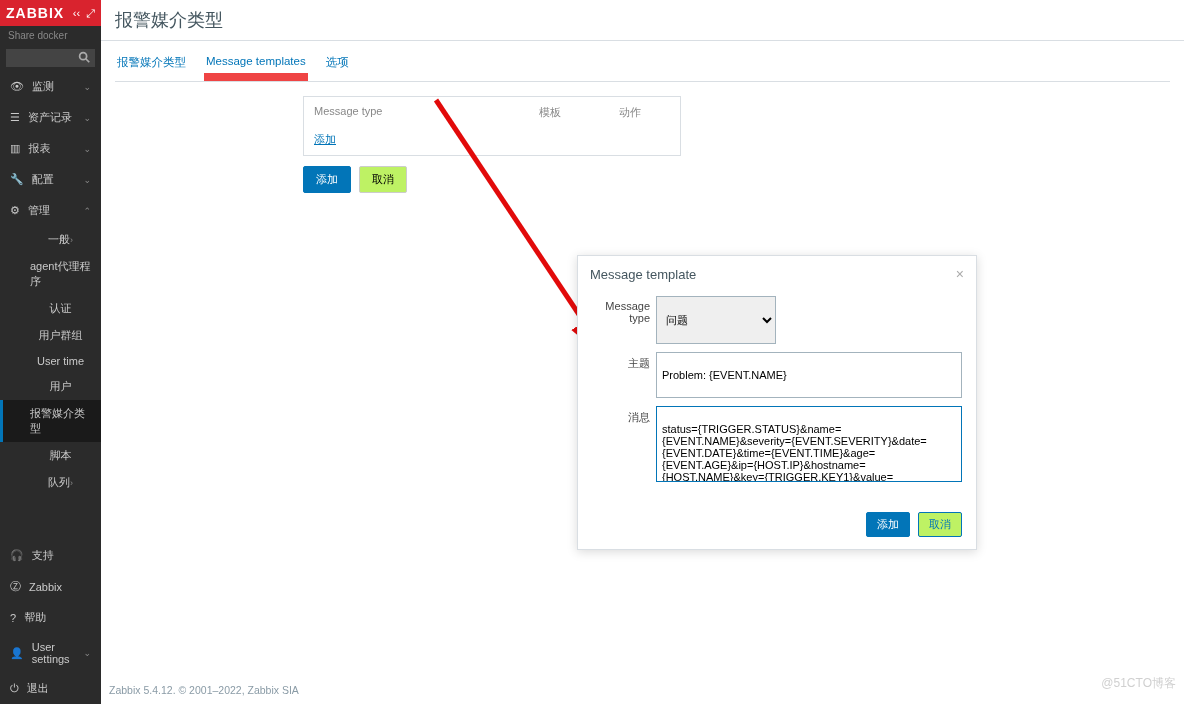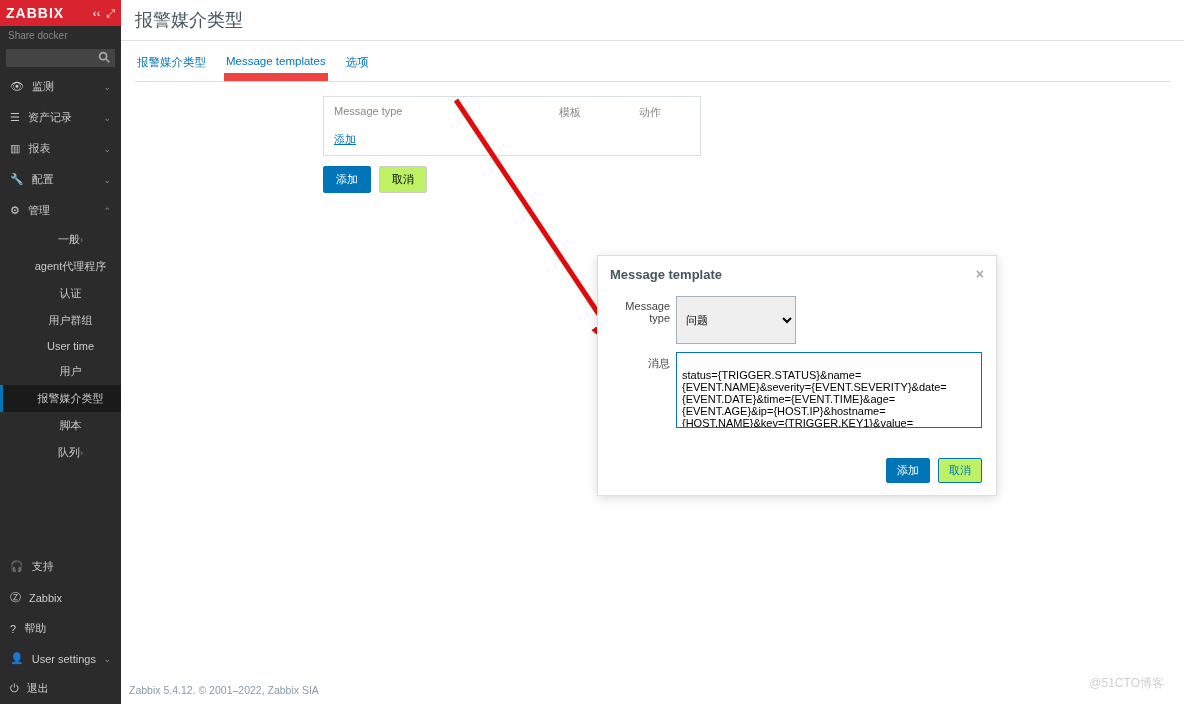--- a/index.html
+++ b/index.html
@@ -1,17 +1,17 @@
 <!DOCTYPE html>
 <html><head>
 <meta charset="utf-8">
 <style>
 *{margin:0;padding:0;box-sizing:border-box;font-family:Arial,"Microsoft YaHei",sans-serif}
 body{display:flex;height:704px;width:1184px;overflow:hidden;background:#fff;color:#1f2c33}
-.sidebar{width:121px;background:#2b2b2b;color:#cacaca;display:flex;flex-direction:column;font-size:11px}
+.sidebar{width:101px;background:#2b2b2b;color:#cacaca;display:flex;flex-direction:column;font-size:11px}
 .sb-header{background:#d9232e;height:26px;display:flex;align-items:center;justify-content:space-between;padding:0 6px;color:#fff}
 .sb-logo{font-weight:bold;font-size:14px;letter-spacing:1px}
 .sb-hdr-icons{display:flex;gap:6px}
 .sb-sub{color:#888;font-size:10px;padding:4px 8px}
 .sb-search{margin:4px 6px;background:#444;height:18px;display:flex;align-items:center;justify-content:flex-end;padding-right:4px}
 .sb-nav{flex:1;display:flex;flex-direction:column}
 .sb-item{display:flex;align-items:center;padding:8px 10px;cursor:pointer;justify-content:space-between}
 .sb-item-label{display:flex;align-items:center;gap:8px}
 .sb-item.open{background:#2b2b2b}
 .sb-subitem{padding:6px 10px 6px 30px;cursor:pointer;display:flex;justify-content:center;align-items:center}
@@ -30,32 +30,32 @@
 .msg-table{margin:14px 0 0 188px;border:1px solid #d9dee3;width:378px}
 .msg-th{display:flex;font-size:11px;color:#888;padding:8px 10px}
 .msg-th>div:nth-child(1){width:225px}
 .msg-th>div:nth-child(2){width:80px}
 .msg-add{color:#0275b8;font-size:11px;padding:4px 10px 8px;cursor:pointer;text-decoration:underline}
 .actions{margin:10px 0 0 188px;display:flex;gap:8px}
 .btn{font-size:11px;padding:5px 12px;border:1px solid #ccc;background:#bef264;cursor:pointer;border-radius:2px}
 .btn-primary{background:#0275b8;color:#fff;border-color:#0275b8}
 .btn-sm{padding:4px 10px}
 .modal{position:absolute;left:476px;top:255px;width:400px;background:#fff;border:1px solid #d9dee3;box-shadow:0 2px 10px rgba(0,0,0,.15)}
-.modal-hd{padding:10px 12px;font-size:13px;font-weight:bold;color:#44565f;display:flex;justify-content:space-between;align-items:center}
+.modal-hd{padding:10px 12px;font-size:13px;font-weight:normal;color:#44565f;display:flex;justify-content:space-between;align-items:center}
 .close-x{color:#aaa;cursor:pointer;font-size:14px}
 .modal-body{padding:4px 14px 12px}
 .fld{display:flex;align-items:flex-start;margin-bottom:8px;font-size:11px}
 .fld-lbl{width:64px;text-align:right;color:#444;padding-top:4px;padding-right:6px}
 .fld-ctl{flex:1}
 select,input[type=text],textarea{width:100%;border:1px solid #a3b3bd;padding:16px 5px;font-size:11px;font-family:inherit}
 select{width:120px}
 textarea{height:76px;resize:none;border-color:#0275b8;outline:none}
 .modal-ft{padding:8px 14px 12px;display:flex;justify-content:flex-end;gap:8px}
 .footer{margin-top:auto;text-align:left;font-size:10.5px;color:#8a9ba6;padding:8px}
-.watermark{position:absolute;right:20px;bottom:12px;color:#d0d0d0;font-size:12px}
+.watermark{position:absolute;right:8px;bottom:12px;color:#d0d0d0;font-size:12px}
 svg.arrow{position:absolute;left:325px;top:95px;pointer-events:none}
 </style>
 </head>
 <body>
 
 <div class="sidebar">
   <div class="sb-header">
     <span class="sb-logo">ZABBIX</span>
     <span class="sb-hdr-icons">
       <span>‹‹</span>
@@ -209,20 +209,24 @@
     <div class="modal-hd">
       <span>Message template</span>
       <span class="close-x">×</span>
     </div>
     <div class="modal-body">
       <div class="fld">
         <div class="fld-lbl">Message type</div>
         <div class="fld-ctl"><select><option>问题</option></select></div>
       </div>
       <div class="fld">
+        <div class="fld-lbl">主题</div>
+        <div class="fld-ctl"><input type="text" value="Problem: {EVENT.NAME}" style=""></div>
+      </div>
+      <div class="fld">
         <div class="fld-lbl">消息</div>
         <div class="fld-ctl"><textarea style="">status={TRIGGER.STATUS}&amp;name={EVENT.NAME}&amp;severity={EVENT.SEVERITY}&amp;date={EVENT.DATE}&amp;time={EVENT.TIME}&amp;age={EVENT.AGE}&amp;ip={HOST.IP}&amp;hostname={HOST.NAME}&amp;key={TRIGGER.KEY1}&amp;value={ITEM.LASTVALUE}</textarea></div>
       </div>
     </div>
     <div class="modal-ft">
       <button class="btn btn-primary btn-sm">添加</button>
       <button class="btn btn-sm" style="color:#0275b8;border-color:#0275b8">取消</button>
     </div>
   </div>
 

